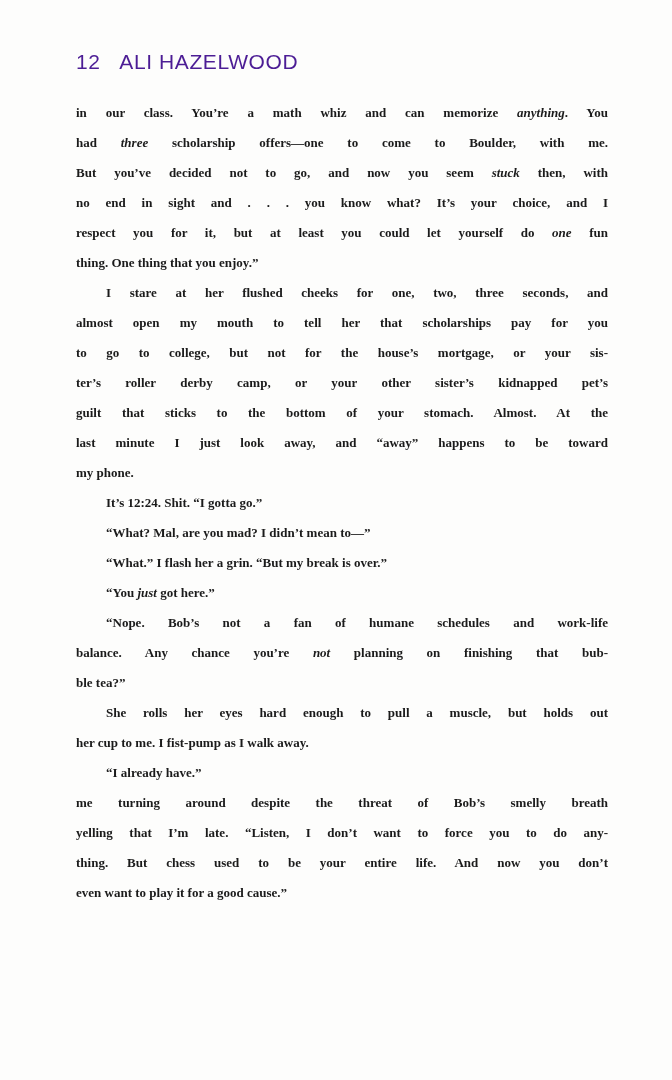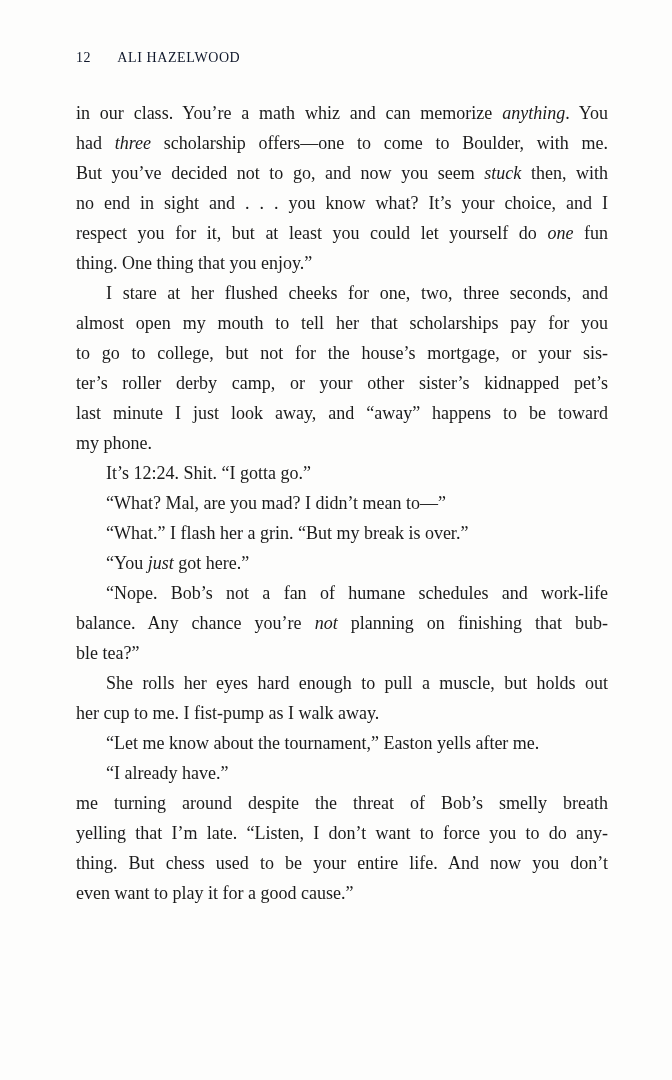--- a/index.html
+++ b/index.html
@@ -11,39 +11,40 @@
       height: 1080px;
       background: #fdfdfc;
       position: relative;
       overflow: hidden;
       color: #1a1a1a;
     }
     .running-head {
       position: absolute;
       left: 76px;
       top: 50px;
-      font-family: Liberation Serif, serif;
-      font-size: 14px;
+      font-family: Liberation Sans, sans-serif;
+      font-size: 21px;
       letter-spacing: 0.6px;
-      color: #0f172a;
+      color: #4c1d95;
       white-space: nowrap;
     }
     .running-head .page-num {
       display: inline-block;
       width: 38px;
     }
     .body-text {
       position: absolute;
       left: 76px;
       top: 98px;
       width: 532px;
       font-family: "Liberation Serif", serif;
-      font-size: 18px;
+      font-size: 13px;
       line-height: 30px;
       color: #1b1b1b;
+      font-weight: bold;
     }
     .line {
       display: block;
       white-space: nowrap;
       text-align: justify;
       text-align-last: justify;
       height: 30px;
     }
     .line.last {
       text-align-last: left;
@@ -65,30 +66,30 @@
     <span class="line"><span>in our class. You’re a math whiz and can memorize </span><i>anything</i><span>. You</span></span>
     <span class="line"><span>had </span><i>three</i><span> scholarship offers—one to come to Boulder, with me.</span></span>
     <span class="line"><span>But you’ve decided not to go, and now you seem </span><i>stuck</i><span> then, with</span></span>
     <span class="line"><span>no end in sight and . . . you know what? It’s your choice, and I</span></span>
     <span class="line"><span>respect you for it, but at least you could let yourself do </span><i>one</i><span> fun</span></span>
     <span class="line last"><span>thing. One thing that you enjoy.”</span></span>
     <span class="line indent"><span>I stare at her flushed cheeks for one, two, three seconds, and</span></span>
     <span class="line"><span>almost open my mouth to tell her that scholarships pay for you</span></span>
     <span class="line"><span>to go to college, but not for the house’s mortgage, or your sis-</span></span>
     <span class="line"><span>ter’s roller derby camp, or your other sister’s kidnapped pet’s</span></span>
+    <span class="line"><span>guilt that sticks to the bottom of your stomach. Almost. At the</span></span>
     <span class="line"><span>last minute I just look away, and “away” happens to be toward</span></span>
     <span class="line last"><span>my phone.</span></span>
     <span class="line indent last"><span>It’s 12:24. Shit. “I gotta go.”</span></span>
     <span class="line indent last"><span>“What? Mal, are you mad? I didn’t mean to—”</span></span>
     <span class="line indent last"><span>“What.” I flash her a grin. “But my break is over.”</span></span>
     <span class="line indent last"><span>“You </span><i>just</i><span> got here.”</span></span>
     <span class="line indent"><span>“Nope. Bob’s not a fan of humane schedules and work-life</span></span>
     <span class="line"><span>balance. Any chance you’re </span><i>not</i><span> planning on finishing that bub-</span></span>
     <span class="line last"><span>ble tea?”</span></span>
     <span class="line indent"><span>She rolls her eyes hard enough to pull a muscle, but holds out</span></span>
     <span class="line last"><span>her cup to me. I fist-pump as I walk away.</span></span>
-    <span class="line indent last"><span>“Let me know about the tournament,” Easton yells after me.</span></span>
     <span class="line indent last"><span>“I already have.”</span></span>
     <span class="line"><span>me turning around despite the threat of Bob’s smelly breath</span></span>
     <span class="line"><span>yelling that I’m late. “Listen, I don’t want to force you to do any-</span></span>
     <span class="line"><span>thing. But chess used to be your entire life. And now you don’t</span></span>
     <span class="line last"><span>even want to play it for a good cause.”</span></span>
   </div>
 
 </body></html>

